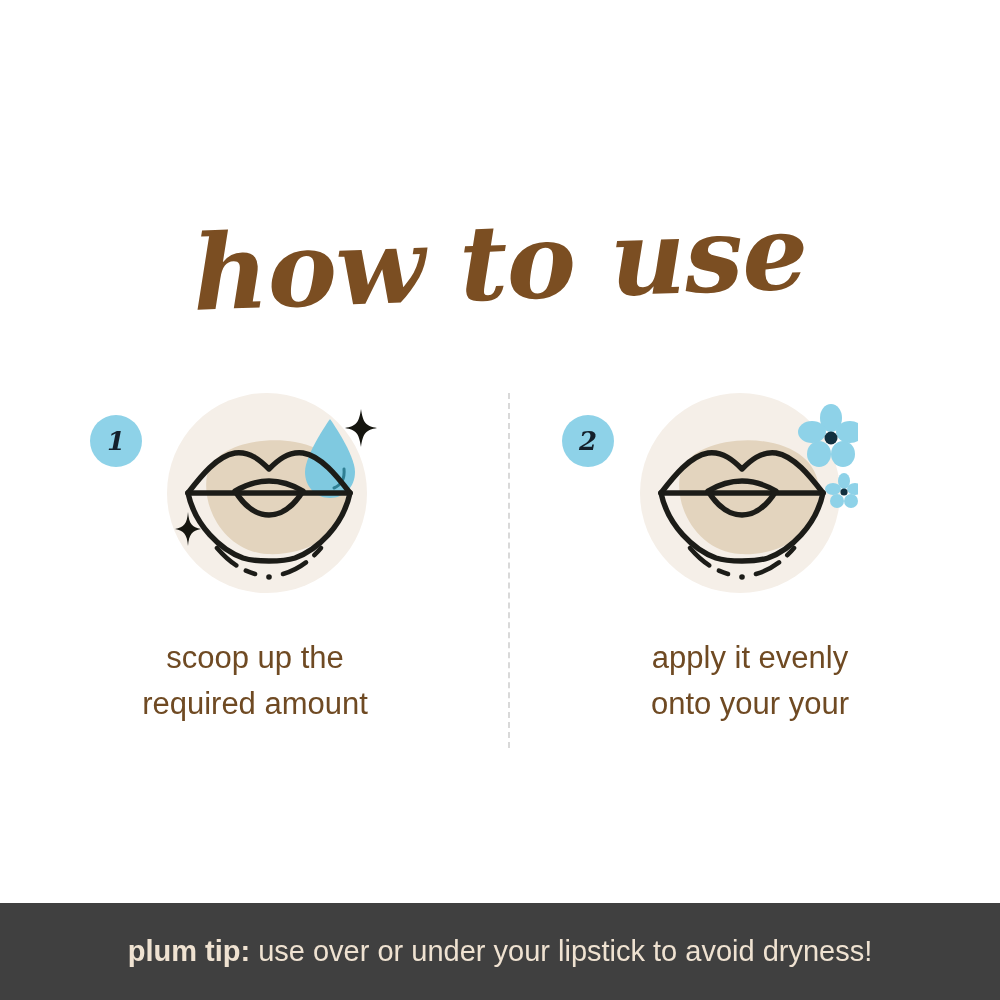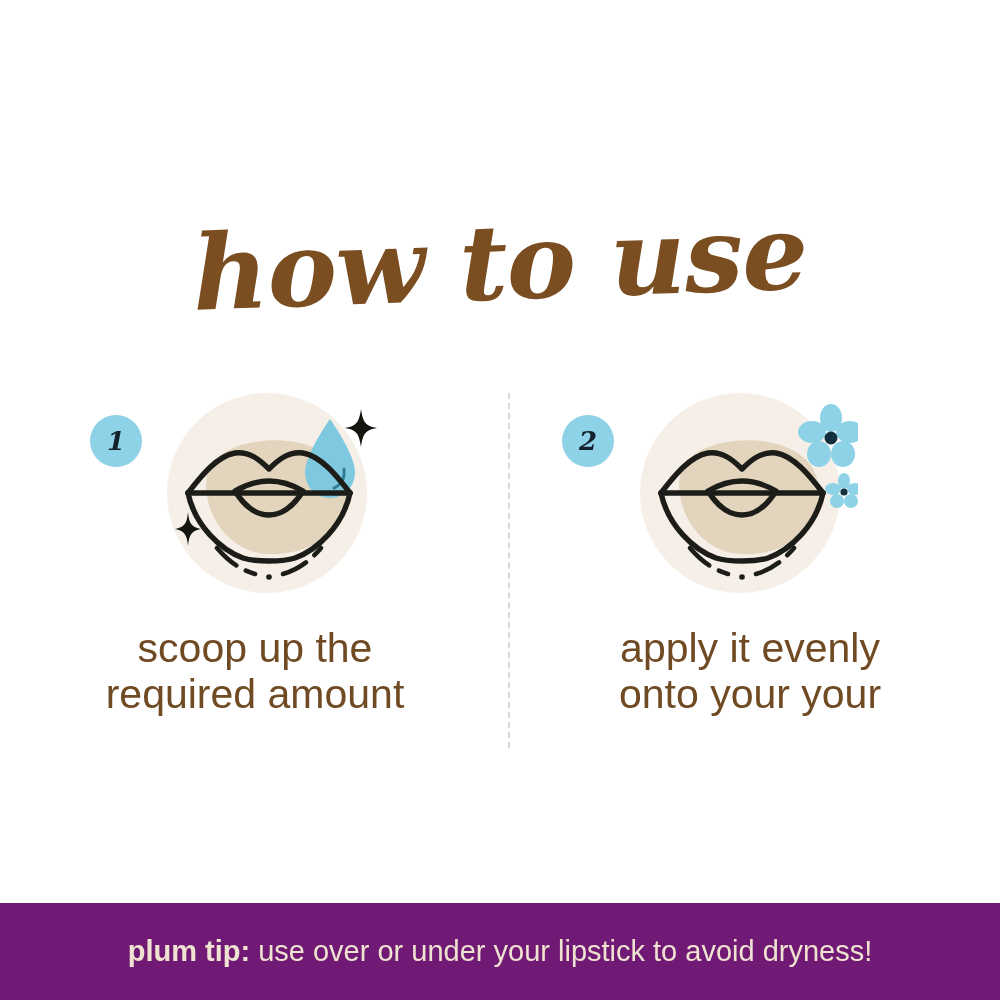--- a/index.html
+++ b/index.html
@@ -90,39 +90,39 @@
     width: 230px;
     height: 230px;
   }
   .step-left  .illo { left: 130px; }
   .step-right .illo { left: 108px; }
   .illo svg { display: block; width: 230px; height: 230px; }
 
   
   .caption {
     position: absolute;
-    top: 245px;
+    top: 255px;
     width: 460px;
     left: 0;
     text-align: center;
     font-family: "Liberation Sans", sans-serif;
-    font-size: 41px;
+    font-size: 31px;
     line-height: 46px;
     color: #6f4a23;
     white-space: pre-line;
   }
 
   
   .banner {
     position: absolute;
     left: 0;
     bottom: 0;
     width: 1000px;
     height: 97px;
-    background: #701a75;
+    background: #404040;
     display: flex;
     align-items: center;
     justify-content: center;
   }
   .banner-text {
     font-family: "Liberation Sans", sans-serif;
     font-size: 29px;
     color: #efe2d1;
     white-space: nowrap;
   }

